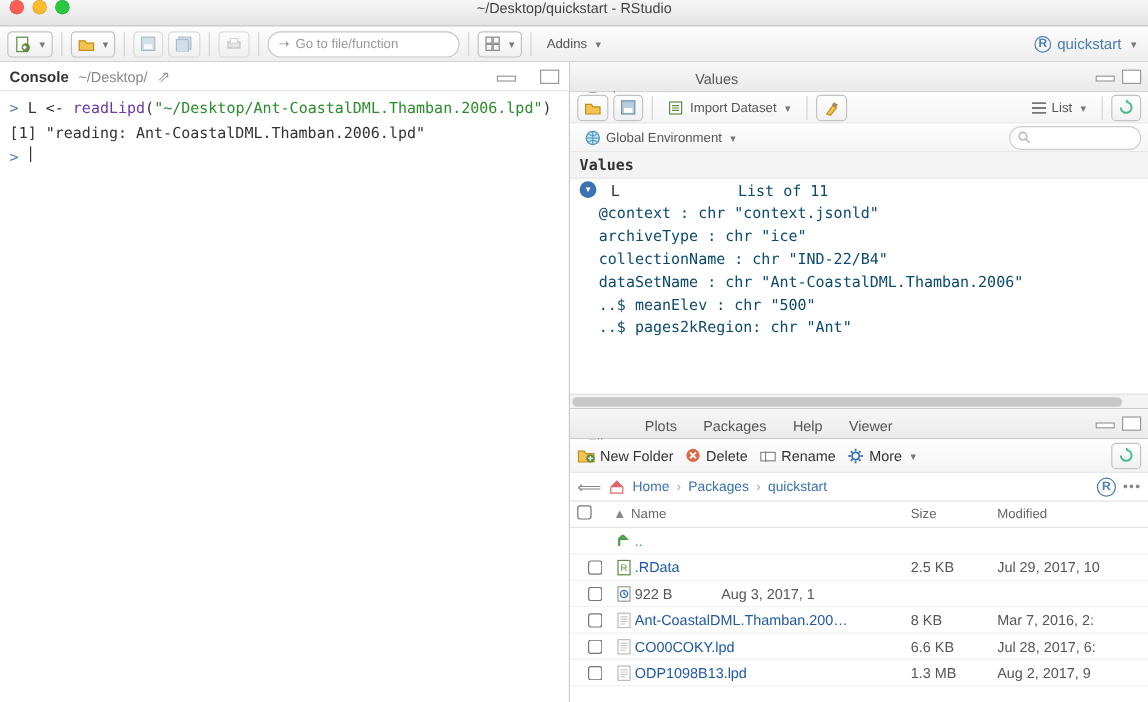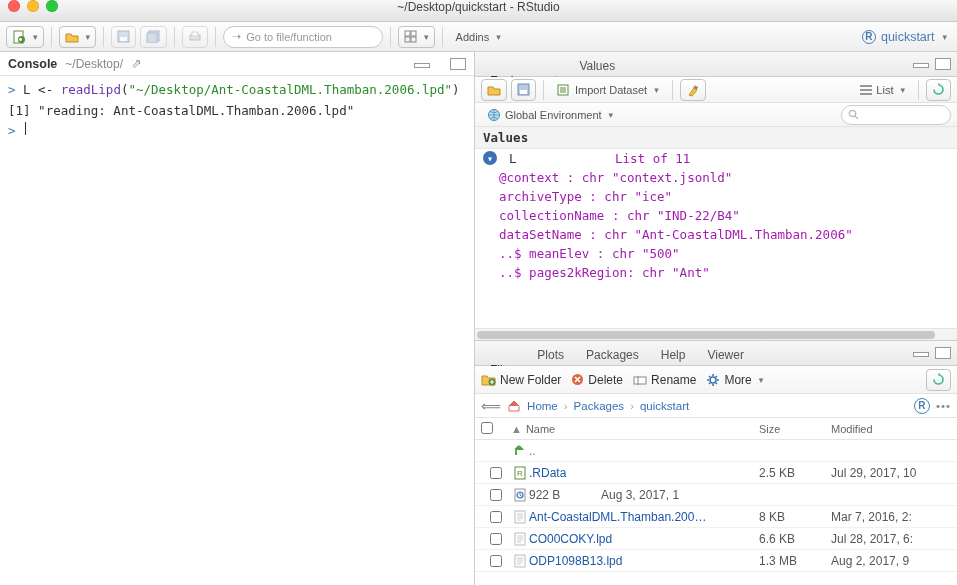--- a/index.html
+++ b/index.html
@@ -50,21 +50,21 @@
 .rout{color:#333;}
 
 
 .paneTool{height:26px; border-bottom:1px solid #e3e3e3; display:flex; align-items:center; padding:0 6px; gap:4px; background:linear-gradient(#fefefe,#f4f4f4);}
 .paneTool .spacer{flex:1}
 .search{height:20px;width:110px;border:1px solid #ccc;border-radius:10px;background:#fff;display:flex;align-items:center;padding:0 6px;color:#aaa;font-size:11px;}
 .env-body{flex:1; overflow:auto; padding:0;}
 .env-section{background:#f3f3f3;padding:3px 8px;font-weight:bold;border-bottom:1px solid #e6e6e6;}
 .env-row{display:flex;align-items:flex-start;padding:2px 8px; gap:8px;}
 .env-row .namecol{min-width:98px;}
-.env-row .valcol{color:#a21caf;}
+.env-row .valcol{color:#0c4a6e;}
 .env-indent{padding-left:24px;}
 .exp-circle{width:14px;height:14px;border-radius:50%;background:#3a72b3;color:#fff;display:inline-flex;align-items:center;justify-content:center;font-size:10px;margin-right:4px;flex:0 0 14px;}
 
 
 .fileTool{height:28px;border-bottom:1px solid #e3e3e3;display:flex;align-items:center;padding:0 6px;gap:10px;background:linear-gradient(#fefefe,#f4f4f4);}
 .fileTool .act{display:flex;align-items:center;gap:4px;color:#333;cursor:pointer;font-size:12px;}
 .breadcrumb{height:24px;border-bottom:1px solid #e3e3e3;display:flex;align-items:center;padding:0 6px;gap:6px;font-size:11.5px;}
 .breadcrumb .crumb{color:#3a72b3;cursor:pointer;}
 .breadcrumb .sep2{color:#aaa;}
 .fileHead{height:22px;border-bottom:1px solid #e6e6e6;display:flex;align-items:center;padding:0 6px;font-size:11px;color:#666;}

